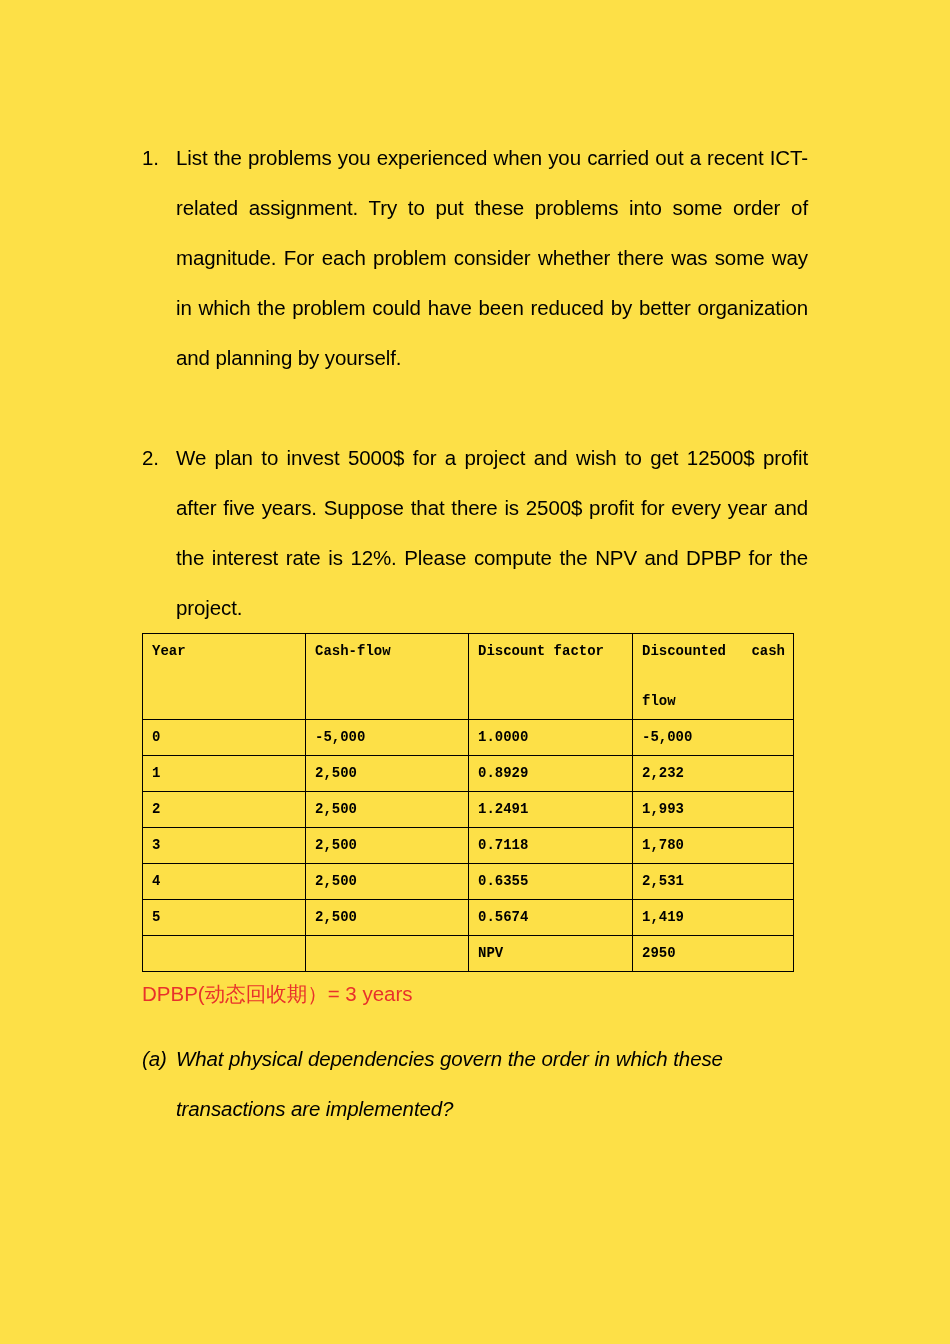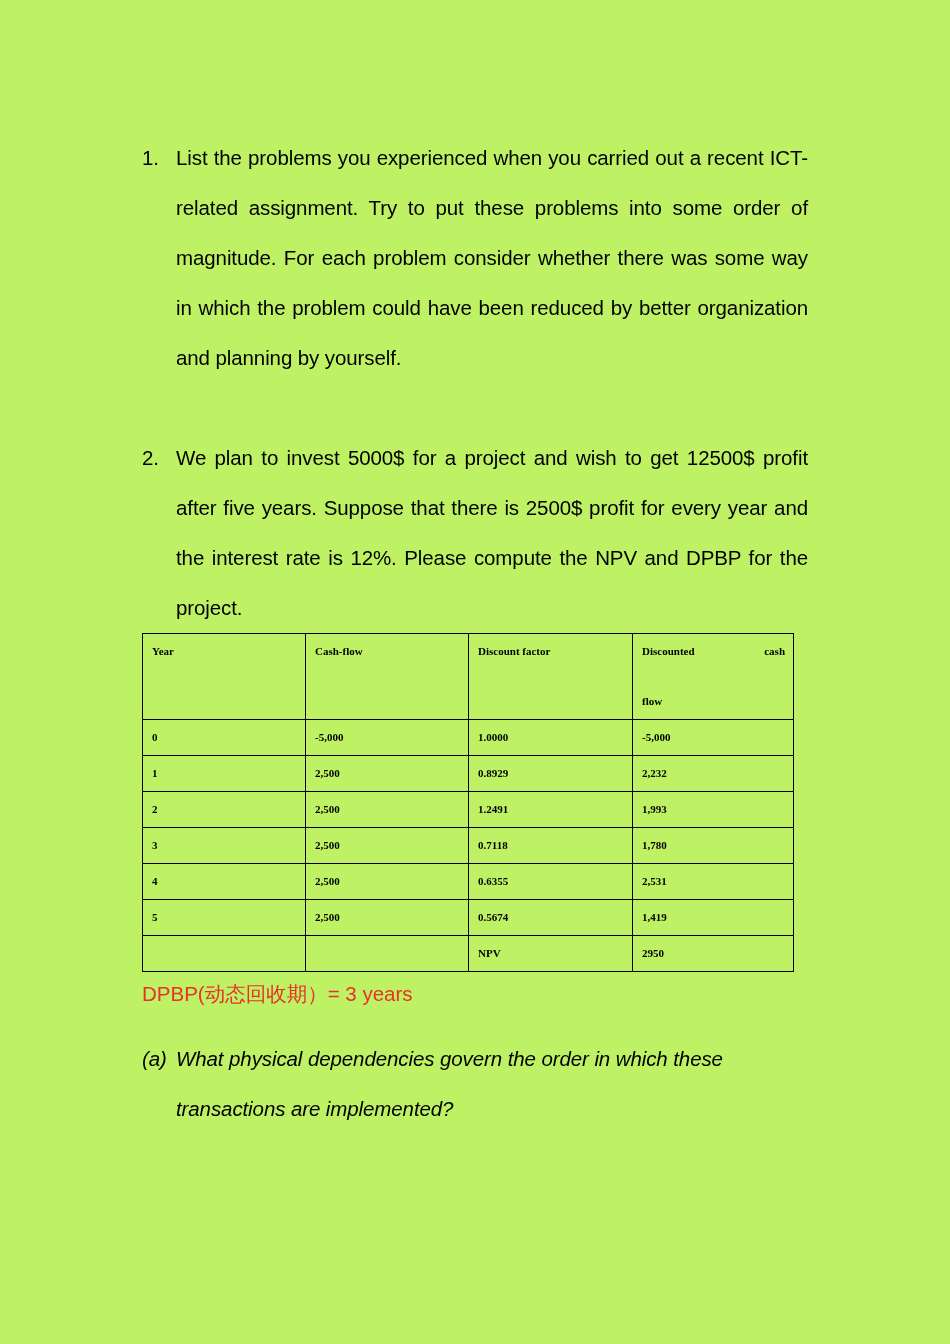--- a/index.html
+++ b/index.html
@@ -12,21 +12,21 @@
     width: 950px;
     height: 1344px;
     font-family: "Liberation Sans", "DejaVu Sans", sans-serif;
     color: #000000;
     overflow: hidden;
   }
   .page {
     position: relative;
     width: 950px;
     height: 1344px;
-    background: #bef264;
+    background: #fde047;
     box-sizing: border-box;
   }
   .content {
     position: absolute;
     left: 142px;
     top: 133px;
     width: 666px;
   }
 
   
@@ -69,23 +69,23 @@
   .para.sub .marker {
     width: 34px;
   }
 
   
   .cf-table {
     border-collapse: collapse;
     width: 651px;
     margin: 0;
     table-layout: fixed;
-    font-family: Liberation Serif, serif;
+    font-family: Liberation Mono, monospace;
     font-weight: bold;
-    font-size: 11px;
+    font-size: 14px;
   }
   .cf-table td {
     border: 1px solid #000000;
     padding: 5px 8px 5px 9px;
     vertical-align: top;
     text-align: justify;
     text-justify: inter-word;
     line-height: 25px;
     color: #000000;
   }

